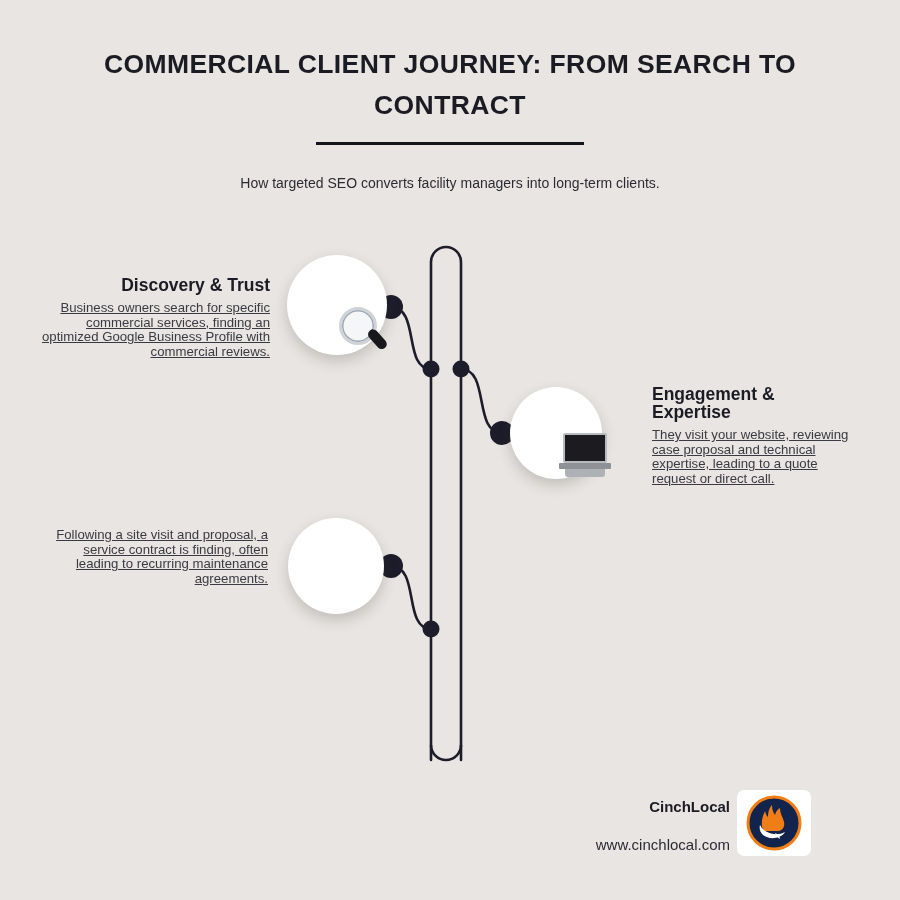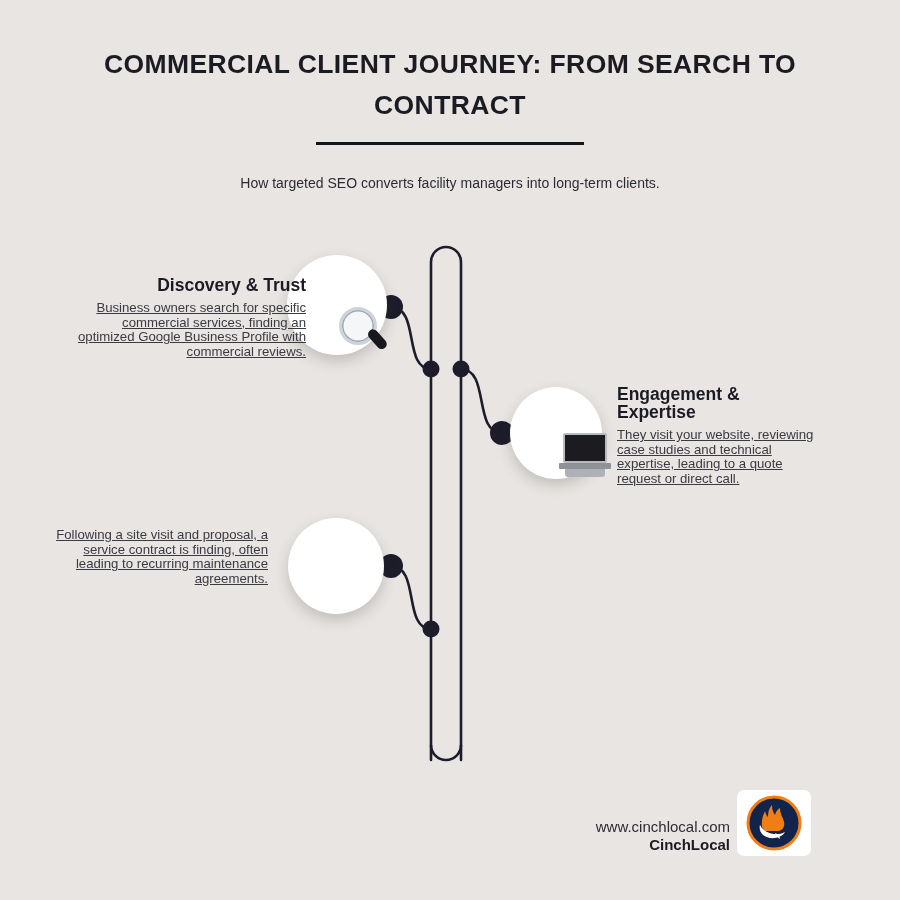--- a/index.html
+++ b/index.html
@@ -220,51 +220,51 @@
   </svg>
 
   <div class="icon-bubble" style="left:287px; top:255px; width:100px; height:100px;">
     <span class="icon-glyph">
       <span class="mag-wrap">
         <span class="mag-ring"></span>
         <span class="mag-handle"></span>
       </span>
     </span>
   </div>
-  <div class="step-text align-right" style="left:40px; top:276px; width:230px;margin-left:36px;">
+  <div class="step-text align-right" style="left:40px; top:276px; width:230px;">
     <p class="step-heading">Discovery &amp; Trust</p>
     <p class="step-body">Business owners search for specific commercial services, finding an optimized Google Business Profile with commercial reviews.</p>
   </div>
 
   <div class="icon-bubble" style="left:510px; top:387px; width:92px; height:92px;">
     <span class="icon-glyph">
       <span class="lap-wrap">
         <span class="lap-screen"></span>
         <span class="lap-keys"></span>
         <span class="lap-base"></span>
       </span>
     </span>
   </div>
-  <div class="step-text align-left" style="left:617px; top:385px; width:205px;">
+  <div class="step-text align-left" style="left:652px; top:385px; width:205px;">
     <p class="step-heading">Engagement &amp; Expertise</p>
-    <p class="step-body">They visit your website, reviewing case studies and technical expertise, leading to a quote request or direct call.</p>
+    <p class="step-body">They visit your website, reviewing case proposal and technical expertise, leading to a quote request or direct call.</p>
   </div>
 
   <div class="icon-bubble" style="left:288px; top:518px; width:96px; height:96px;">
     <span class="icon-glyph">
       <span class="chk-box"><span class="chk-mark"></span></span>
     </span>
   </div>
   <div class="step-text align-right" style="left:40px; top:528px; width:228px;">
     <p class="step-body">Following a site visit and proposal, a service contract is finding, often leading to recurring maintenance agreements.</p>
   </div>
 
   <div id="footer-brand">
+    <p id="brand-name">CinchLocal</p>
     <p id="brand-url">www.cinchlocal.com</p>
-    <p id="brand-name">CinchLocal</p>
   </div>
 
   <div id="logo-tile">
     <svg width="58" height="58" viewBox="0 0 58 58">
       <circle cx="29" cy="29" r="26" fill="#12244c" stroke="#f07d16" stroke-width="3"></circle>
       <path d="M17 33 C16 24 19 20 20 17 C21 21 22 22 23 23 C23 17 25 13 27 11
                C27 17 29 19 30 21 C31 17 33 15 35 14 C35 20 38 23 39 28
                C40 32 38 36 34 37 L20 37 Z" fill="#f07d16"></path>
       <path d="M15 31 C19 39 31 43 40 38 C36 45 24 46 18 41 C15 38 14 34 15 31 Z" fill="#ffffff"></path>
       <path d="M30 39 C33 40 35 42 35 45 C33 44 31 42 30 39 Z" fill="#ffffff"></path>

